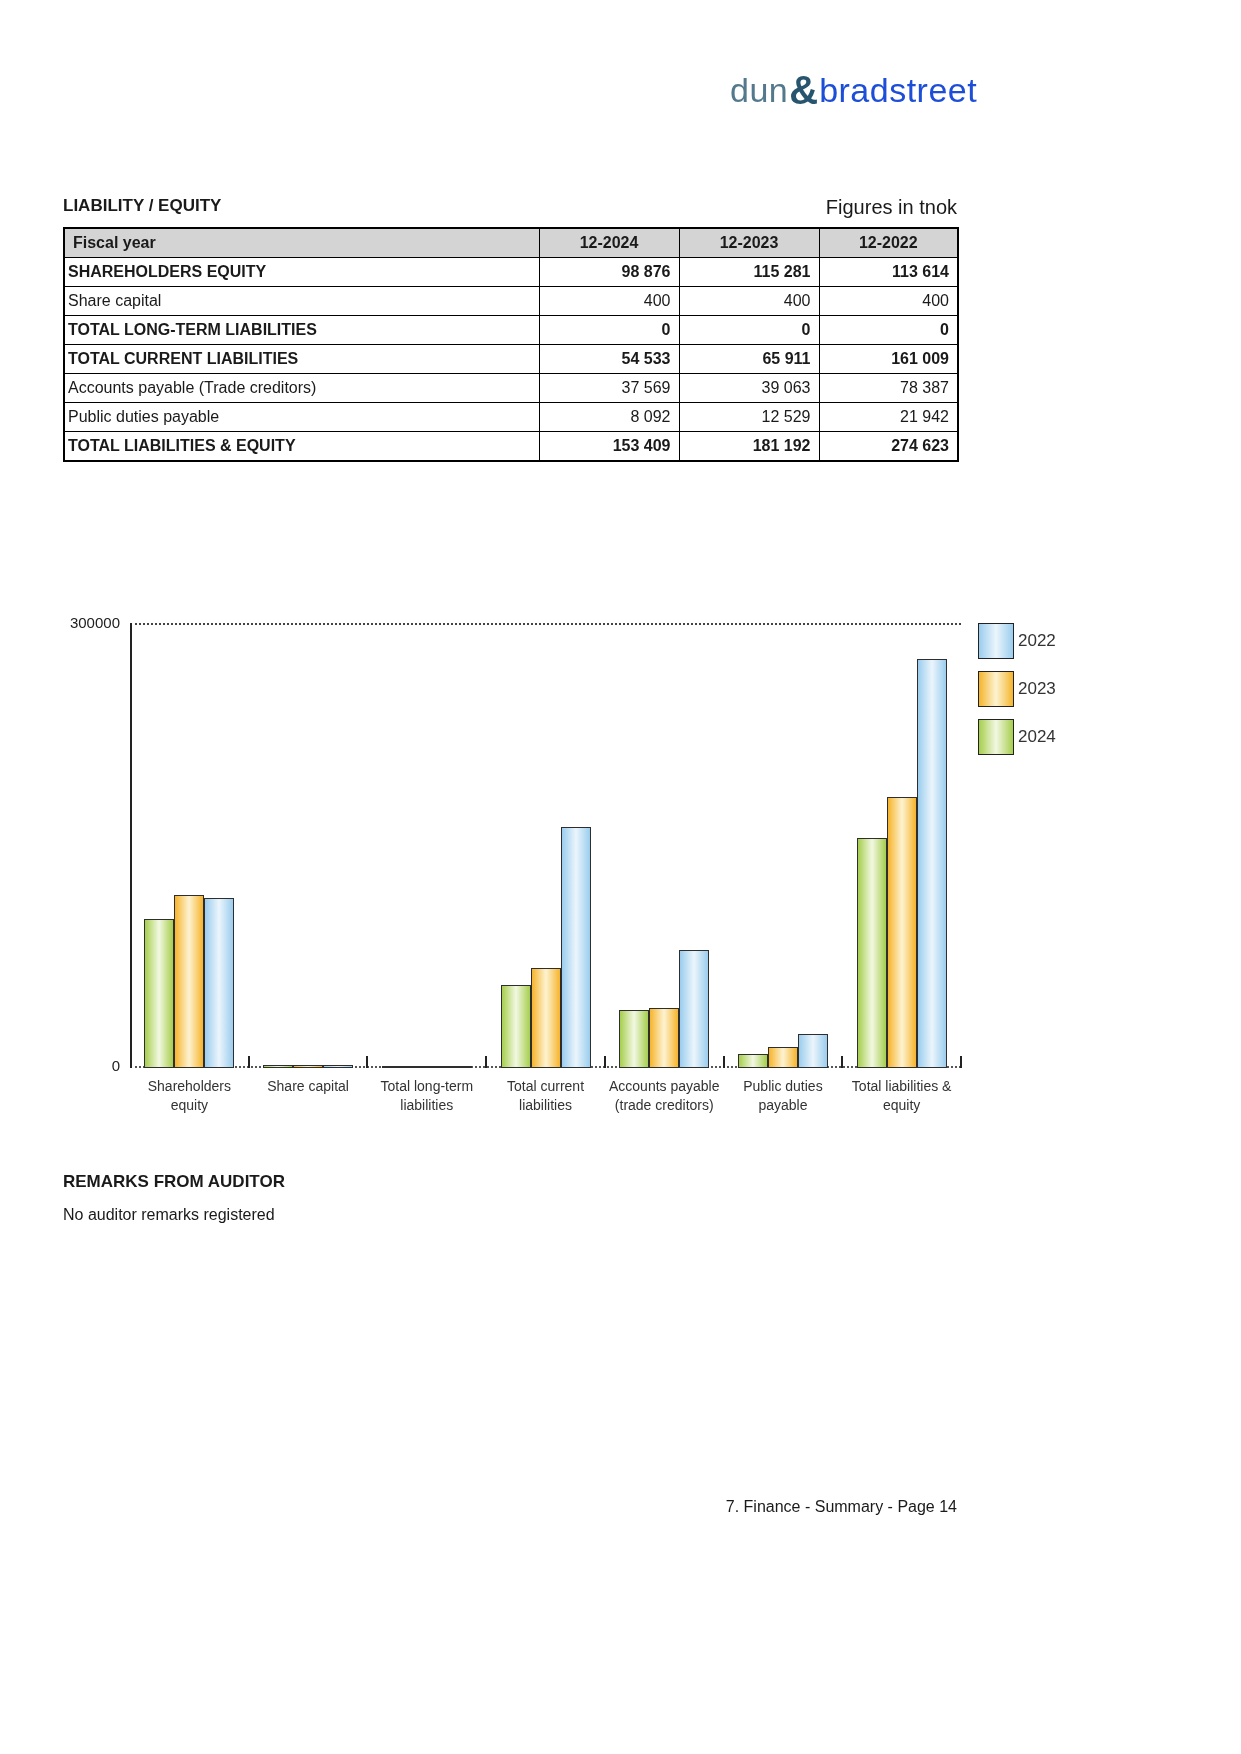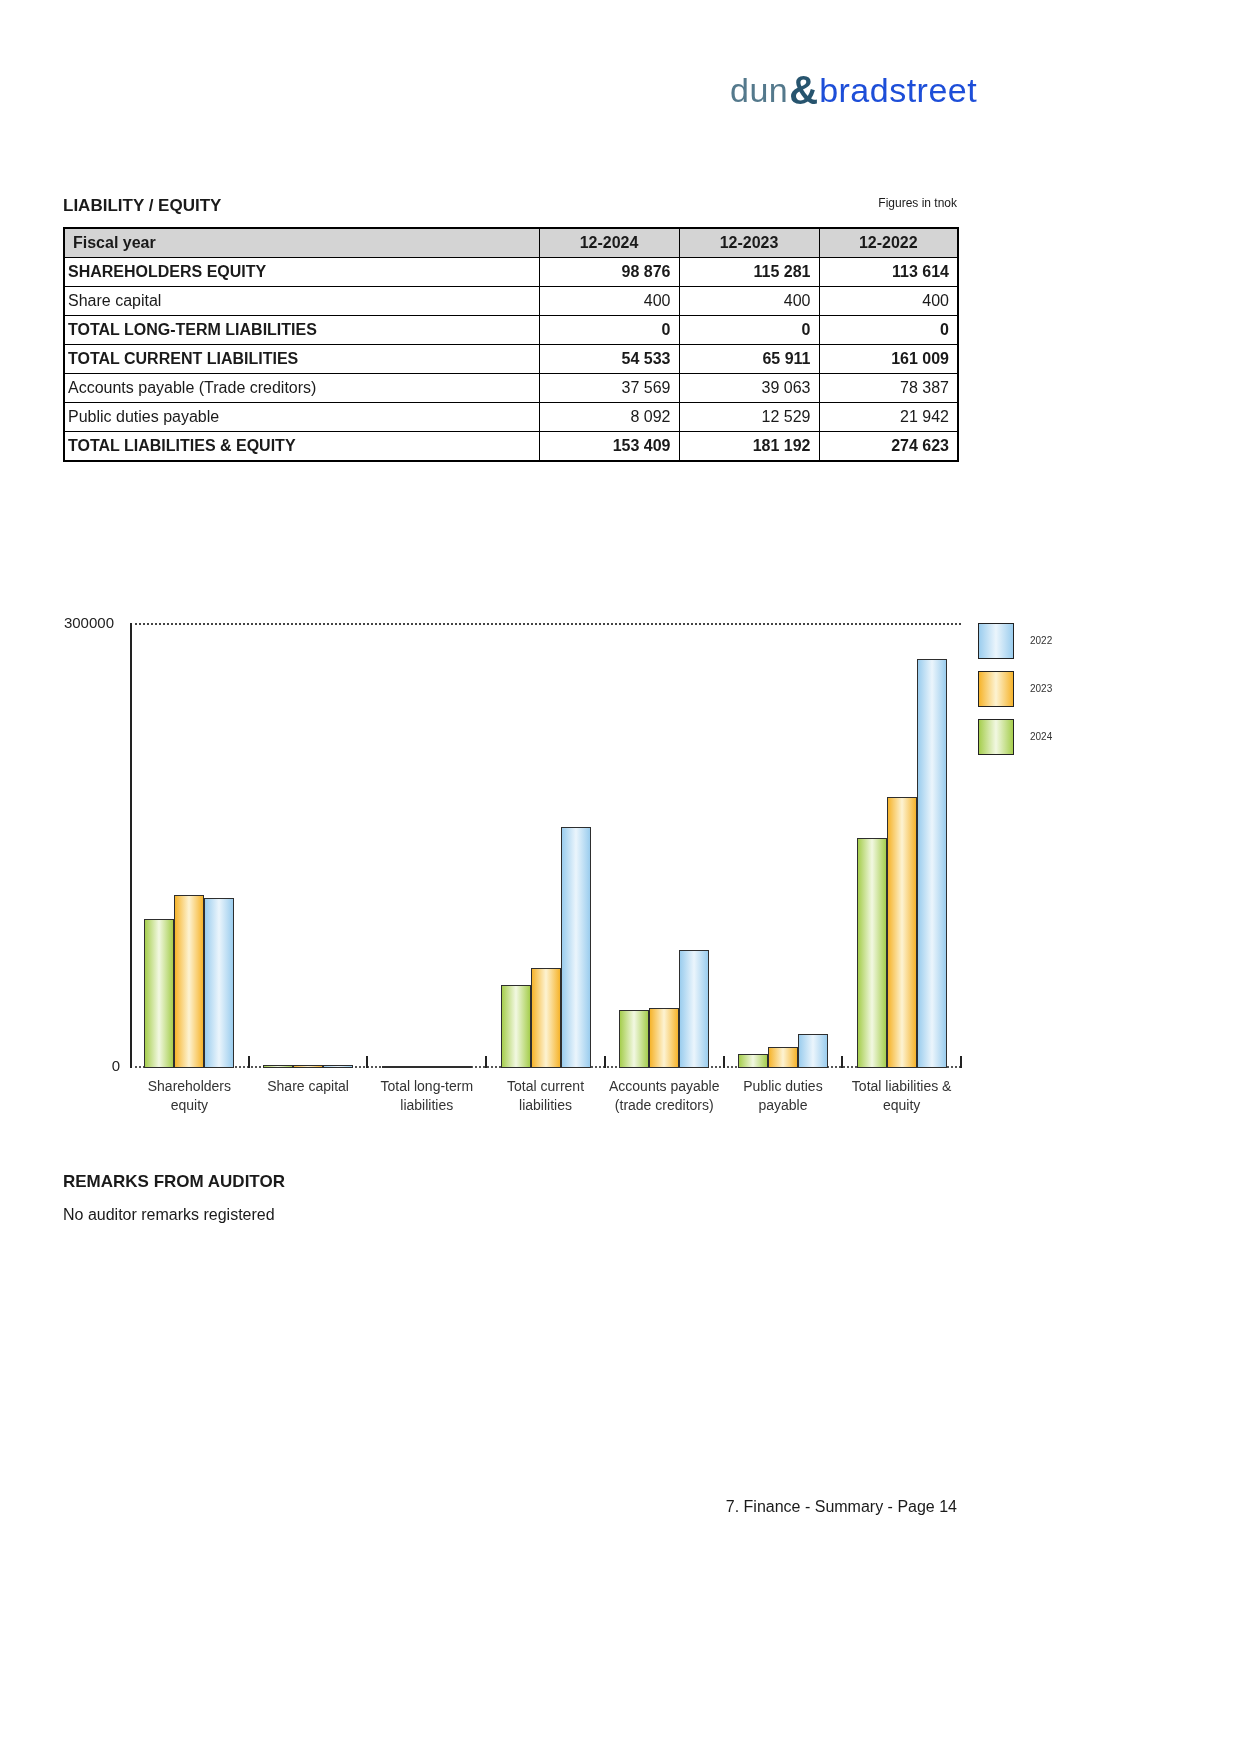--- a/index.html
+++ b/index.html
@@ -10,21 +10,21 @@
   }
   
   #logo { position:absolute; top:66px; left:730px; width:225px; text-align:right; white-space:nowrap; }
   #logo .dun  { font-size:34px; color:#54798c; letter-spacing:.5px; }
   #logo .amp  { font-size:40px; color:#27546e; font-weight:bold; margin:0 1px; position:relative; top:2px; }
   #logo .brad { font-size:34px; color:#1d4ed8; letter-spacing:.5px; }
 
   
   #table-title-row { position:absolute; top:196px; left:63px; width:894px; }
   #table-title { float:left; font-size:17px; font-weight:bold; }
-  #units-note  { float:right; font-size:12px; }
+  #units-note  { float:right; font-size:20px; }
 
   #fin-table { position:absolute; top:227px; left:63px; width:894px;
     border-collapse:collapse; table-layout:fixed; font-size:16px; }
   #fin-table td, #fin-table th { border:1px solid #000; padding:2px 8px; height:24px;
     overflow:hidden; white-space:nowrap; }
   #fin-table { border:2px solid #000; }
   #fin-table thead th { background:#d4d4d4; text-align:center; font-weight:bold; }
   #fin-table thead th.lbl { text-align:left; }
   #fin-table td.lbl { text-align:left; padding-left:3px; }
   #fin-table td.num { text-align:right; }
@@ -33,29 +33,29 @@
   
   #plot { position:absolute; left:130px; top:623px; width:831px; height:445px; }
   #plot .yaxis   { position:absolute; left:0; top:0; bottom:0; width:2px; background:#222; }
   #plot .topline { position:absolute; left:0; right:0; top:0; border-top:2px dotted #444; }
   #plot .baseline{ position:absolute; left:0; right:0; bottom:0; border-top:2px dotted #555; }
   #plot .cells   { position:absolute; left:0; right:0; top:0; bottom:0; display:flex; }
   #plot .cell    { position:relative; flex:1 1 0; display:flex; align-items:flex-end; justify-content:center; }
   #plot .bar     { width:28px; border:1px solid #2e2e2e; box-sizing:content-box; z-index:2; }
   #plot .tick    { position:absolute; bottom:0; width:2px; height:12px; background:#222; z-index:3; }
   .ylab { position:absolute; width:90px; text-align:right; font-size:15px; color:#222; }
-  #ylab-max { left:24px; top:614px; }
+  #ylab-max { left:30px; top:614px; }
   #ylab-min { left:30px; top:1057px; }
   #xlabels { position:absolute; left:130px; top:1077px; width:831px; display:flex; }
   #xlabels .xlab { flex:1 1 0; text-align:center; font-size:14px; color:#333; line-height:19px; }
   
   #legend { position:absolute; left:978px; top:622px; }
   .legend-item { display:flex; align-items:center; margin-bottom:11px; height:37px; }
   .legend-swatch { width:36px; height:36px; border:1px solid #222; box-sizing:border-box; }
-  .legend-label { margin-left:16px; font-size:10px; color:#333; }
+  .legend-label { margin-left:4px; font-size:17px; color:#333; }
 
   
   #remarks-heading { position:absolute; left:63px; top:1172px; font-size:17px; font-weight:bold; }
   #remarks-body    { position:absolute; left:63px; top:1206px; font-size:16px; }
   #page-footer { position:absolute; left:63px; top:1498px; width:894px; text-align:right; font-size:16px; }
 </style>
 </head>
 <body>
 
 <div id="page">

